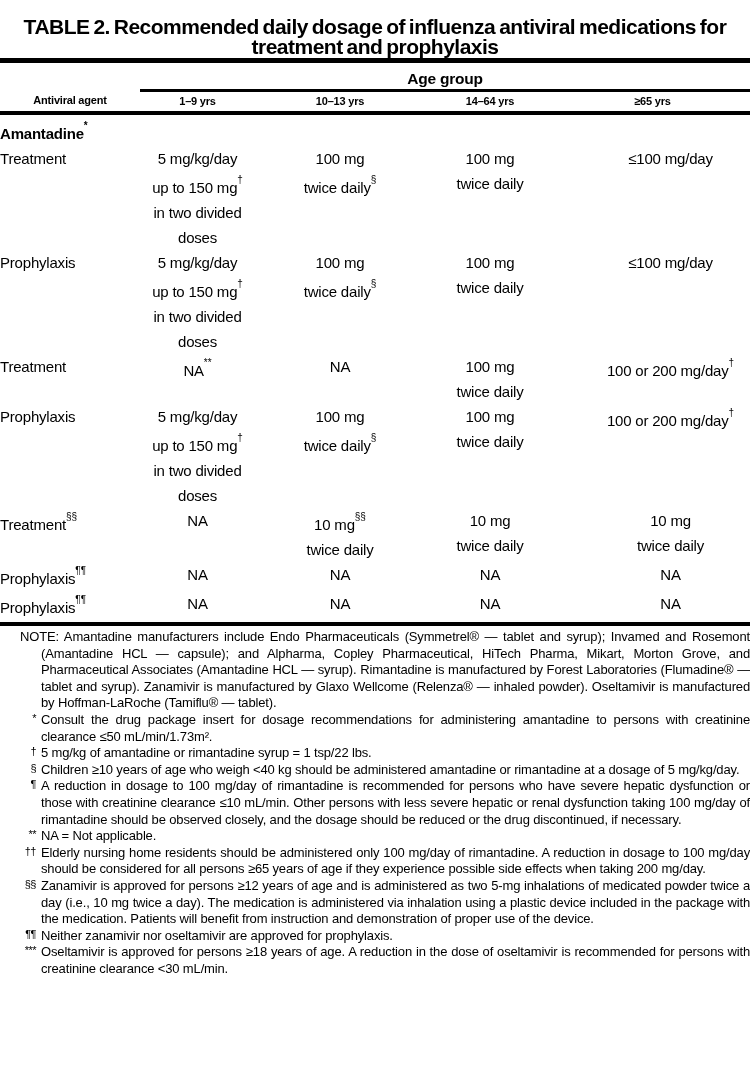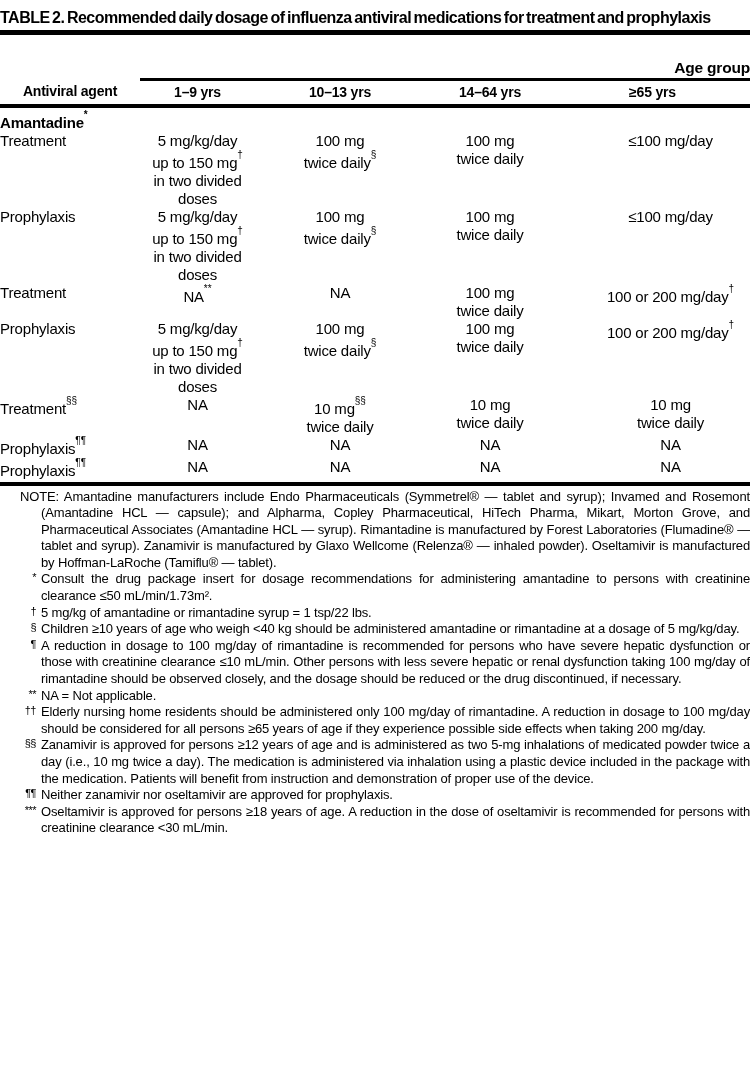--- a/index.html
+++ b/index.html
@@ -3,51 +3,52 @@
 <meta charset="utf-8">
 <style>
   html, body { margin: 0; padding: 0; background: #fff; }
   .page {
     width: 750px; height: 1083px; background: #ffffff; color: #000000;
     font-family: "Liberation Sans", "DejaVu Sans", sans-serif;
     overflow: hidden; box-sizing: border-box;
   }
   
   .title {
-    font-weight: bold; font-size: 16px; line-height: 19.5px;
+    font-weight: bold; font-size: 21px; line-height: 19.5px;
     letter-spacing: -0.5px; word-spacing: -1.5px;
-    padding-top: 8px;
+    padding-top: 17px;
+    text-align: center;
   }
   .title-rule { height: 5px; background: #000; margin-top: 2px; }
 
   
   table.dosage {
     width: 750px; border-collapse: collapse; table-layout: fixed;
     font-size: 15px; letter-spacing: -0.2px;
   }
   col.col-label { width: 140px; }
   col.col2 { width: 115px; }
   col.col3 { width: 170px; }
   col.col4 { width: 130px; }
   col.col5 { width: 195px; }
 
   thead { border-bottom: 4px solid #000; }
   td.agegroup {
-    text-align: right; font-weight: bold; font-size: 15.5px;
+    text-align: center; font-weight: bold; font-size: 15.5px;
     border-bottom: 3px solid #000;
-    padding: 24px 0 1px 0;
+    padding: 7px 0 1px 0;
   }
   tr.colhead-row th {
     font-weight: bold; text-align: center; padding: 3px 0 4px 0;
-    font-size: 14px;
+    font-size: 11px;
   }
   th.agent-head { text-align: left; }
   th.c5h, td.c5 { padding-left: 36px; }
 
-  tbody td { vertical-align: top; padding: 0; line-height: 18px; margin-left: 40px; }
+  tbody td { vertical-align: top; padding: 0; line-height: 25px; margin-left: 40px; }
   td.rowlabel { text-align: left; white-space: nowrap; }
   td.c { text-align: center; }
   tr.section-row td { font-weight: bold; padding-top: 2px; }
   tr.sec-rimantadine td { padding-top: 11px; }
   tr.sec-zanamivir td { padding-top: 11px; }
   tr.sec-oseltamivir td { padding-top: 25px; }
 
   sup.mark {
     font-size: 10px; position: relative; top: -4px; letter-spacing: 0;
   }

